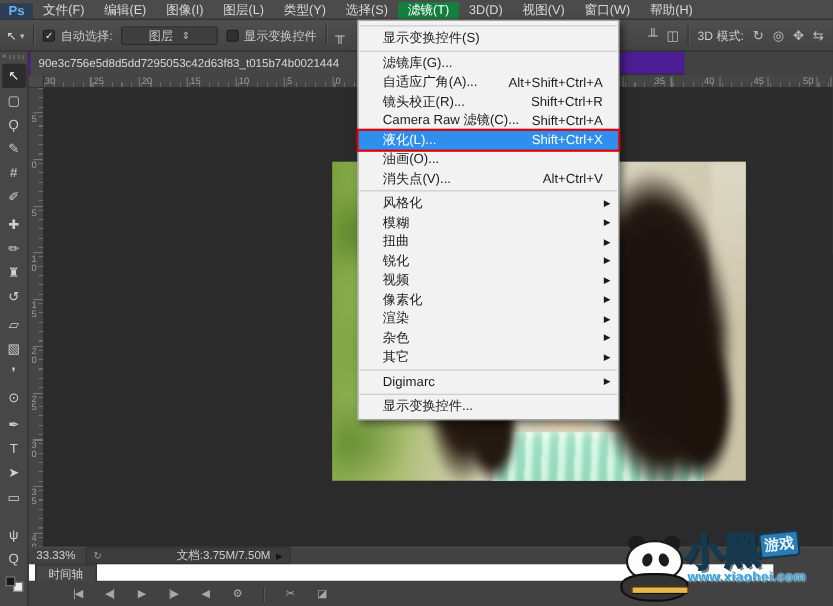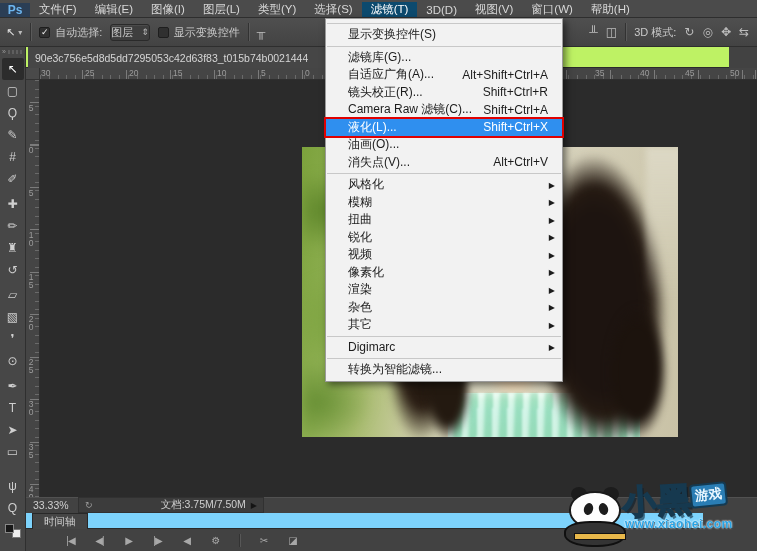--- a/index.html
+++ b/index.html
@@ -7,41 +7,41 @@
  font-family:"Liberation Sans","DejaVu Sans",sans-serif}
 #app{position:absolute;inset:0;width:757px;height:551px;background:#424242}
 
 
 #menubar{position:absolute;left:0;top:0;width:100%;height:18px;background:#4b4b4b;
  border-bottom:1px solid #2e2e2e;display:flex;align-items:flex-end;z-index:10}
 #ps-logo{width:30px;background:#2b3e55;color:#6cb5ef;font-weight:bold;font-size:12px;
  display:flex;align-items:center;justify-content:center}
 #menubar-items{display:flex}
 .mb-item{padding:0 9px;font-size:11.5px;color:#d8d8d8;display:flex;align-items:center;white-space:nowrap}
-.mb-item.active{background:#0c4a6e;color:#fff}
+.mb-item.active{background:#15803d;color:#fff}
 
 
 #optionsbar{position:absolute;left:0;top:18px;width:100%;height:29px;
  background:linear-gradient(#4f4f4f,#434343);border-bottom:1px solid #2e2e2e;
  display:flex;align-items:center;font-size:11px;color:#c9c9c9;z-index:5;padding:0 6px;gap:8px;white-space:nowrap}
 .vsep{width:1px;height:18px;background:#323232;box-shadow:1px 0 0 #5a5a5a;flex:none}
 .tp{display:flex;align-items:center;gap:3px;color:#e2e2e2}
 .tp .caret{font-size:8px;color:#bbb}
 .chk-row{display:flex;align-items:center;gap:5px}
 .chk{width:11px;height:11px;background:#303030;border:1px solid #1e1e1e;border-radius:2px;
  display:flex;align-items:center;justify-content:center;color:#f0f0f0;font-size:9px;line-height:1;flex:none}
 .dd{display:flex;align-items:center;gap:8px;background:#3e3e3e;border:1px solid #2a2a2a;border-radius:3px;
- padding:0 0;height:17px;box-shadow:inset 0 1px 0 rgba(255,255,255,.07)}
+ padding:0 24px;height:17px;box-shadow:inset 0 1px 0 rgba(255,255,255,.07)}
 .dd-ar{font-size:9px;color:#bbb}
 #ob-left-icons,#ob-right-icons,#threed-icons{display:flex;align-items:center;gap:8px}
 .ob-ic{color:#bdbdbd;font-size:12px}
 #ob-right{margin-left:auto;display:flex;align-items:center;gap:8px;padding-right:2px}
 
 
-#tabstrip{position:absolute;left:26px;top:47px;width:703px;height:21px;background:#bef264;
+#tabstrip{position:absolute;left:26px;top:47px;width:596px;height:21px;background:#4c1d95;
  border-bottom:1px solid #2b2b2b;z-index:2}
 #doc-tab{position:absolute;left:2px;top:0;height:21px;width:302px;background:#464646;
  border-right:1px solid #252525;color:#d6d6d6;font-size:10.5px;display:flex;align-items:center;
  padding:0 7px;white-space:nowrap;overflow:hidden}
 
 
 #toolbar{position:absolute;left:0;top:47px;width:26px;height:504px;background:#474747;
  border-right:1px solid #2f2f2f;display:flex;flex-direction:column;align-items:center;z-index:6}
 #tb-head{width:100%;height:11px;position:relative;color:#9a9a9a;font-size:7px;text-align:left;padding-left:2px;line-height:9px}
 #tb-grip{position:absolute;right:3px;top:3px;width:14px;height:4px;
@@ -108,21 +108,21 @@
 #statusbar{position:absolute;left:26px;top:497px;width:731px;height:16px;background:#424242;
  box-shadow:inset 0 1px 0 #515151;display:flex;align-items:center;font-size:10.5px;color:#cfcfcf;z-index:3}
 #zoom-field{width:52px;padding-left:7px}
 #doc-panel{display:flex;align-items:center;background:#3c3c3c;border:1px solid #313131;height:16px;
  padding:0 6px;width:186px;position:relative;gap:5px}
 #doc-panel .sync{font-size:9px;color:#9a9a9a}
 #doc-info{flex:1;text-align:right}
 #doc-flyout{color:#141414;font-size:8px}
 
 
-#tl-tabs{position:absolute;left:26px;top:513px;width:677px;height:16px;background:#7dd3fc;
+#tl-tabs{position:absolute;left:26px;top:513px;width:677px;height:16px;background:#ffffff;
  border-bottom:1px solid #2a2a2a;z-index:3}
 #tl-tab{position:absolute;left:6px;top:0;height:16px;background:#454545;color:#d0d0d0;font-size:10.5px;
  padding:0 11px;display:flex;align-items:center;border:1px solid #282828;border-bottom:none}
 #tl-controls{position:absolute;left:26px;top:529px;width:731px;height:22px;background:#424242;
  display:flex;align-items:center;color:#a8a8a8;font-size:10px;z-index:3}
 #tl-buttons{display:flex;align-items:center}
 .tlc{width:29px;text-align:center;letter-spacing:-1px}
 .tlc:first-child{margin-left:30px}
 .tl-sep{width:1px;height:13px;background:#333;box-shadow:1px 0 0 #575757;margin:0 9px}
 
@@ -433,21 +433,21 @@
         <span class="mi-lb">其它</span>
         <span class="ar">▶</span>
       </div>
       <div class="menu-sep"></div>
       <div class="mi">
         <span class="mi-lb">Digimarc</span>
         <span class="ar">▶</span>
       </div>
       <div class="menu-sep"></div>
       <div class="mi">
-        <span class="mi-lb">转换为智能滤镜...</span>
+        <span class="mi-lb">显示变换控件...</span>
       </div>
     </div>
 
   <div id="watermark">
     <div id="panda">
       <span class="p-ear l"></span>
       <span class="p-ear r"></span>
       <span class="p-head">
         <span class="p-eye l"></span>
         <span class="p-eye r"></span>

